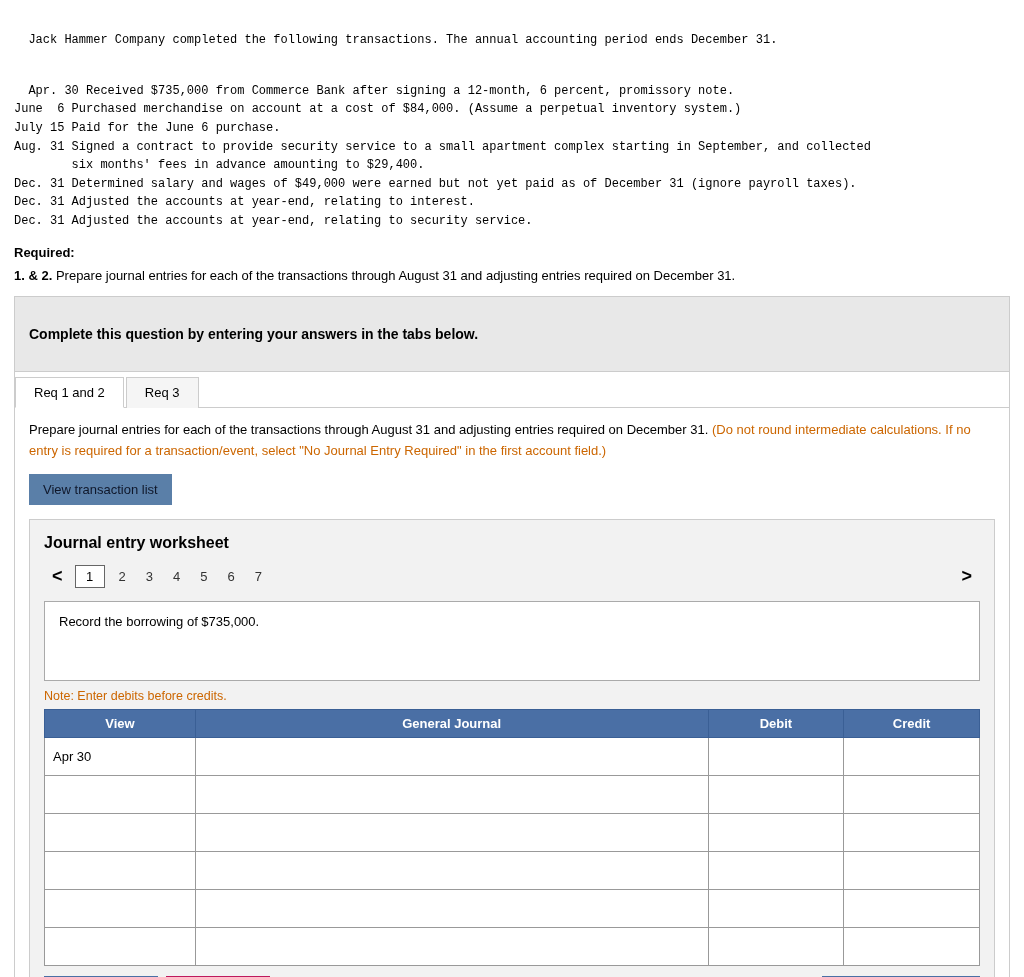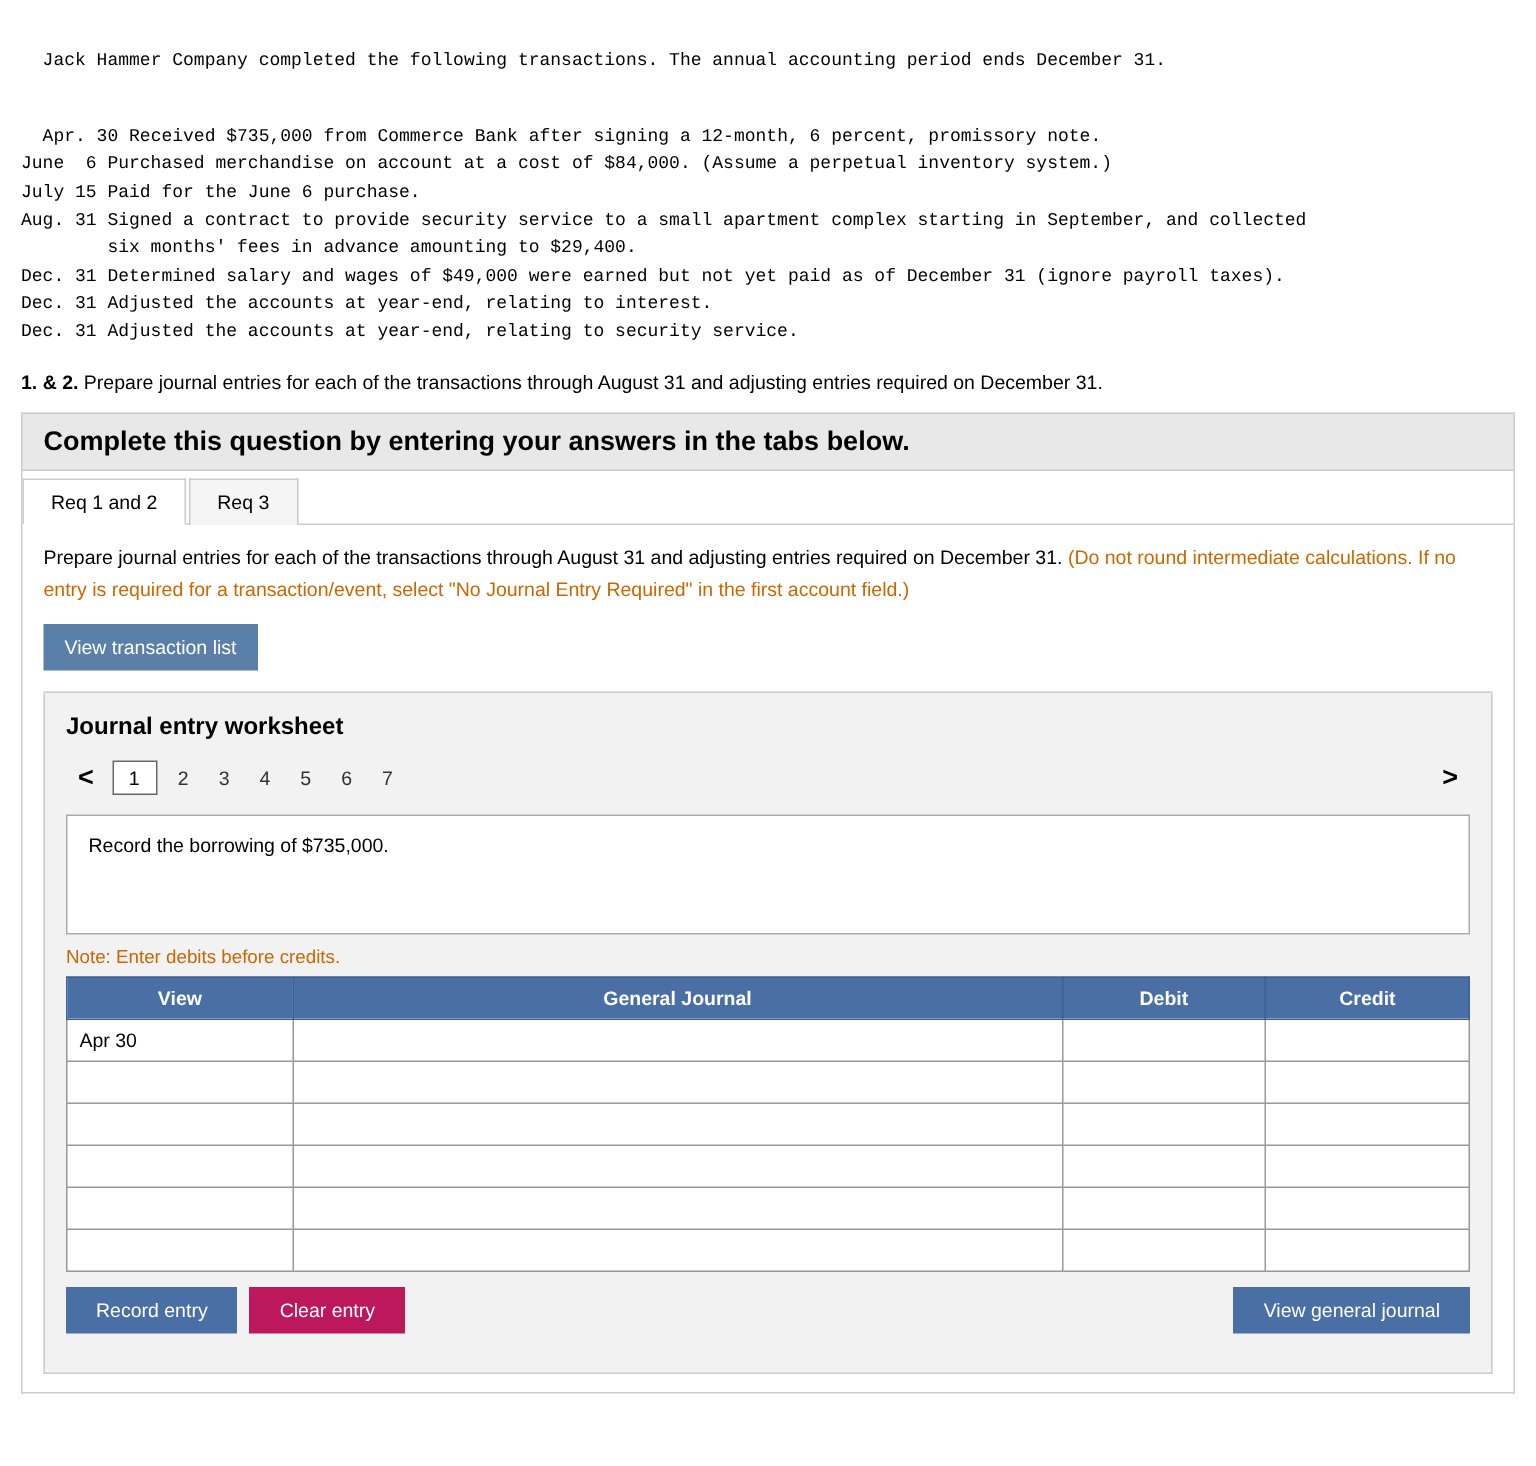--- a/index.html
+++ b/index.html
@@ -26,22 +26,22 @@
       font-size: 13px;
       margin-bottom: 6px;
     }
     .required-items {
       font-size: 13px;
       line-height: 1.6;
     }
     .complete-box {
       background: #e8e8e8;
       border: 1px solid #ccc;
-      padding: 8px 14px;
-      font-size: 18px;
+      padding: 29px 14px;
+      font-size: 14px;
       font-weight: bold;
       margin-bottom: 0;
       margin-top: 10px;
     }
     .tabs-container {
       border: 1px solid #ccc;
       border-top: none;
     }
     .tabs-row {
       display: flex;
@@ -70,21 +70,21 @@
     .instruction-text {
       font-size: 13px;
       line-height: 1.6;
       margin-bottom: 12px;
     }
     .orange-text {
       color: #cc6600;
     }
     .view-transaction-btn {
       background: #5a7fa8;
-      color: #ffffff;
+      color: #0f172a;
       border: none;
       padding: 8px 14px;
       font-size: 13px;
       cursor: pointer;
       margin-bottom: 14px;
     }
     .worksheet-box {
       border: 1px solid #ccc;
       background: #f2f2f2;
       padding: 14px 14px 16px 14px;
@@ -155,21 +155,21 @@
       font-size: 13px;
       border: 1px solid #3a5f95;
     }
     .journal-table th.date-col { width: 100px; }
     .journal-table th.gj-col { width: 340px; }
     .journal-table th.debit-col { width: 90px; }
     .journal-table th.credit-col { width: 90px; }
     .journal-table td {
       border: 1px solid #999;
       padding: 5px 8px;
-      height: 28px;
+      height: 38px;
       background: #fff;
       font-size: 13px;
       vertical-align: middle;
     }
     .journal-table td.date-cell {
       background: #fff;
     }
     .journal-table td input {
       width: 100%;
       border: none;
@@ -214,20 +214,21 @@
 June  6 Purchased merchandise on account at a cost of $84,000. (Assume a perpetual inventory system.)
 July 15 Paid for the June 6 purchase.
 Aug. 31 Signed a contract to provide security service to a small apartment complex starting in September, and collected
         six months' fees in advance amounting to $29,400.
 Dec. 31 Determined salary and wages of $49,000 were earned but not yet paid as of December 31 (ignore payroll taxes).
 Dec. 31 Adjusted the accounts at year-end, relating to interest.
 Dec. 31 Adjusted the accounts at year-end, relating to security service.</span>
 </div>
 
 <div class="required-section">
+  <div class="required-label">Required:</div>
   <div class="required-items">
     <div><strong>1. &amp; 2.</strong> Prepare journal entries for each of the transactions through August 31 and adjusting entries required on December 31.</div>
   </div>
 </div>
 
 <div class="complete-box">
   <span>Complete this question by entering your answers in the tabs below.</span>
 </div>
 
 <div class="tabs-container">

